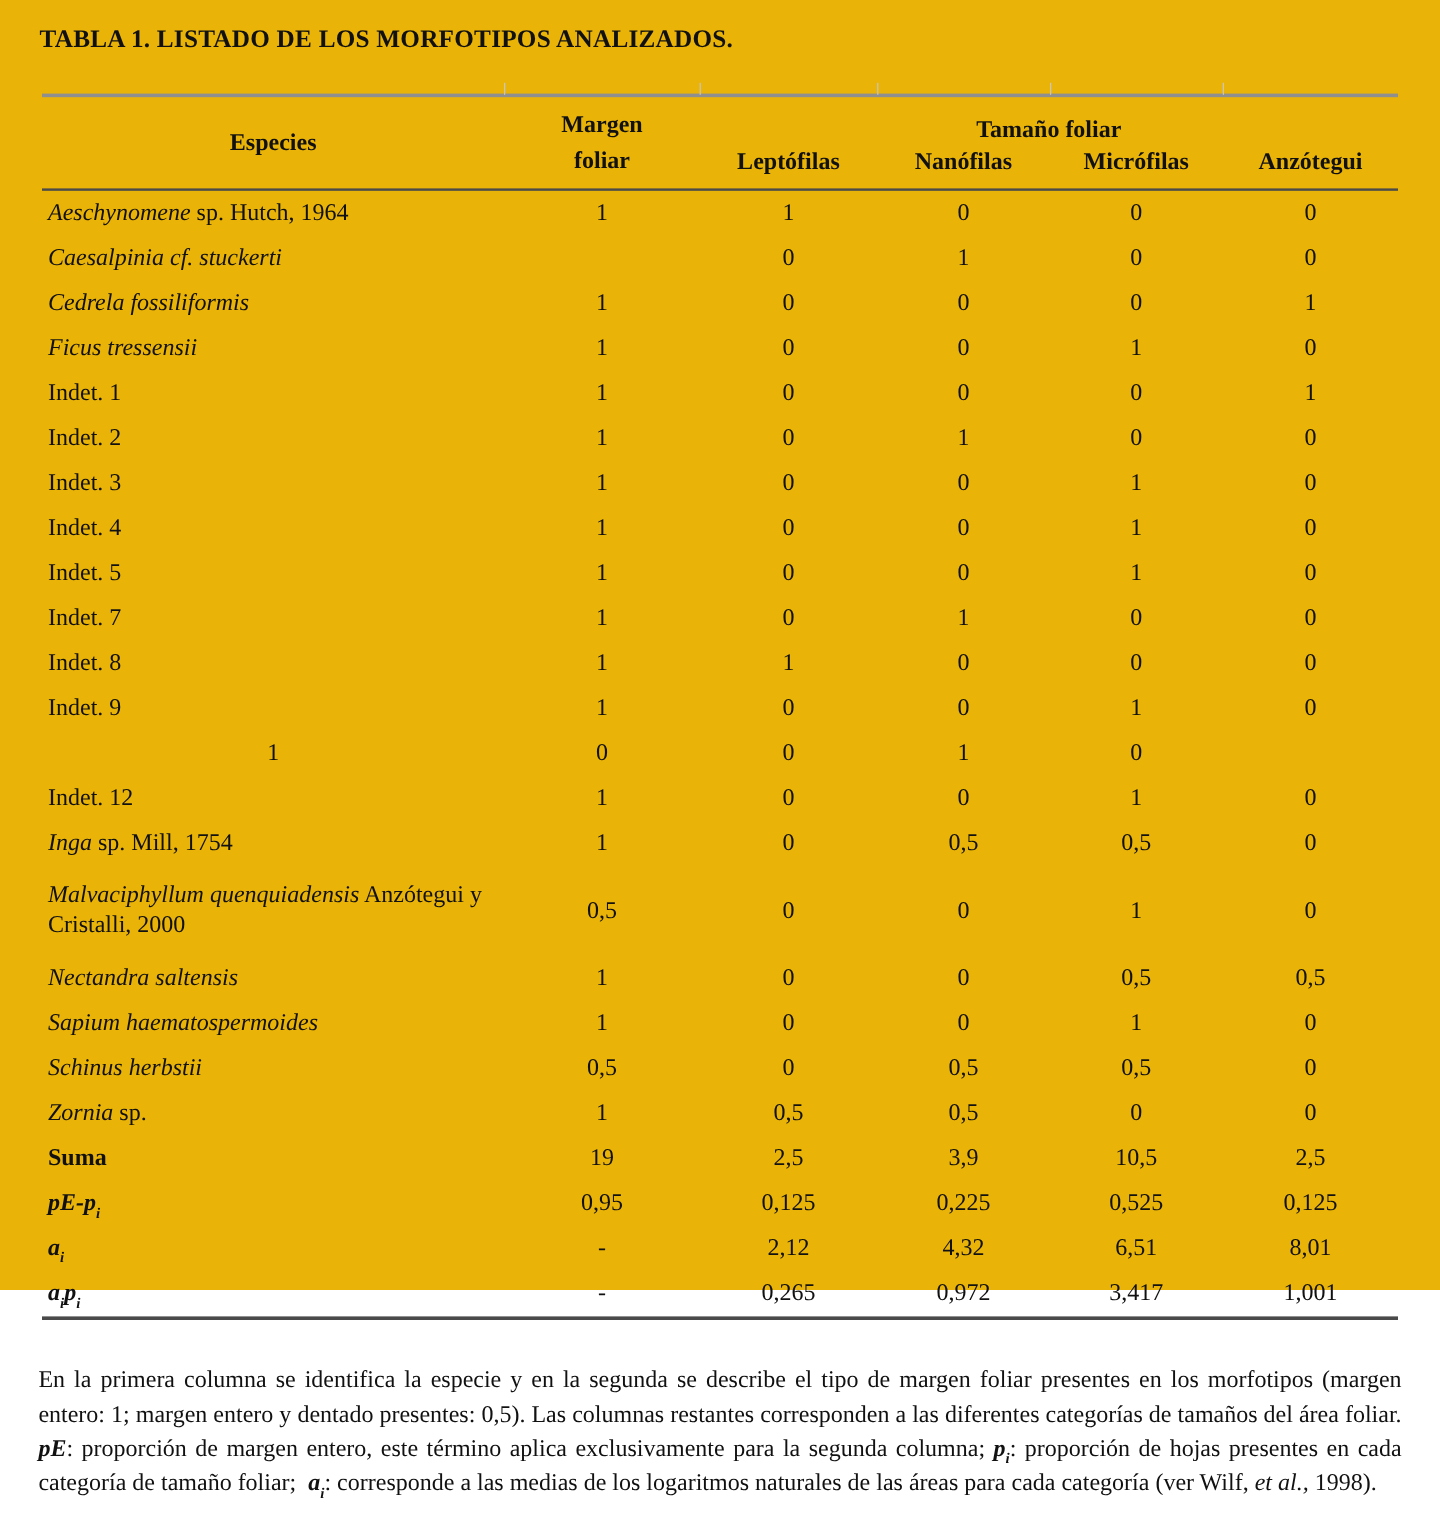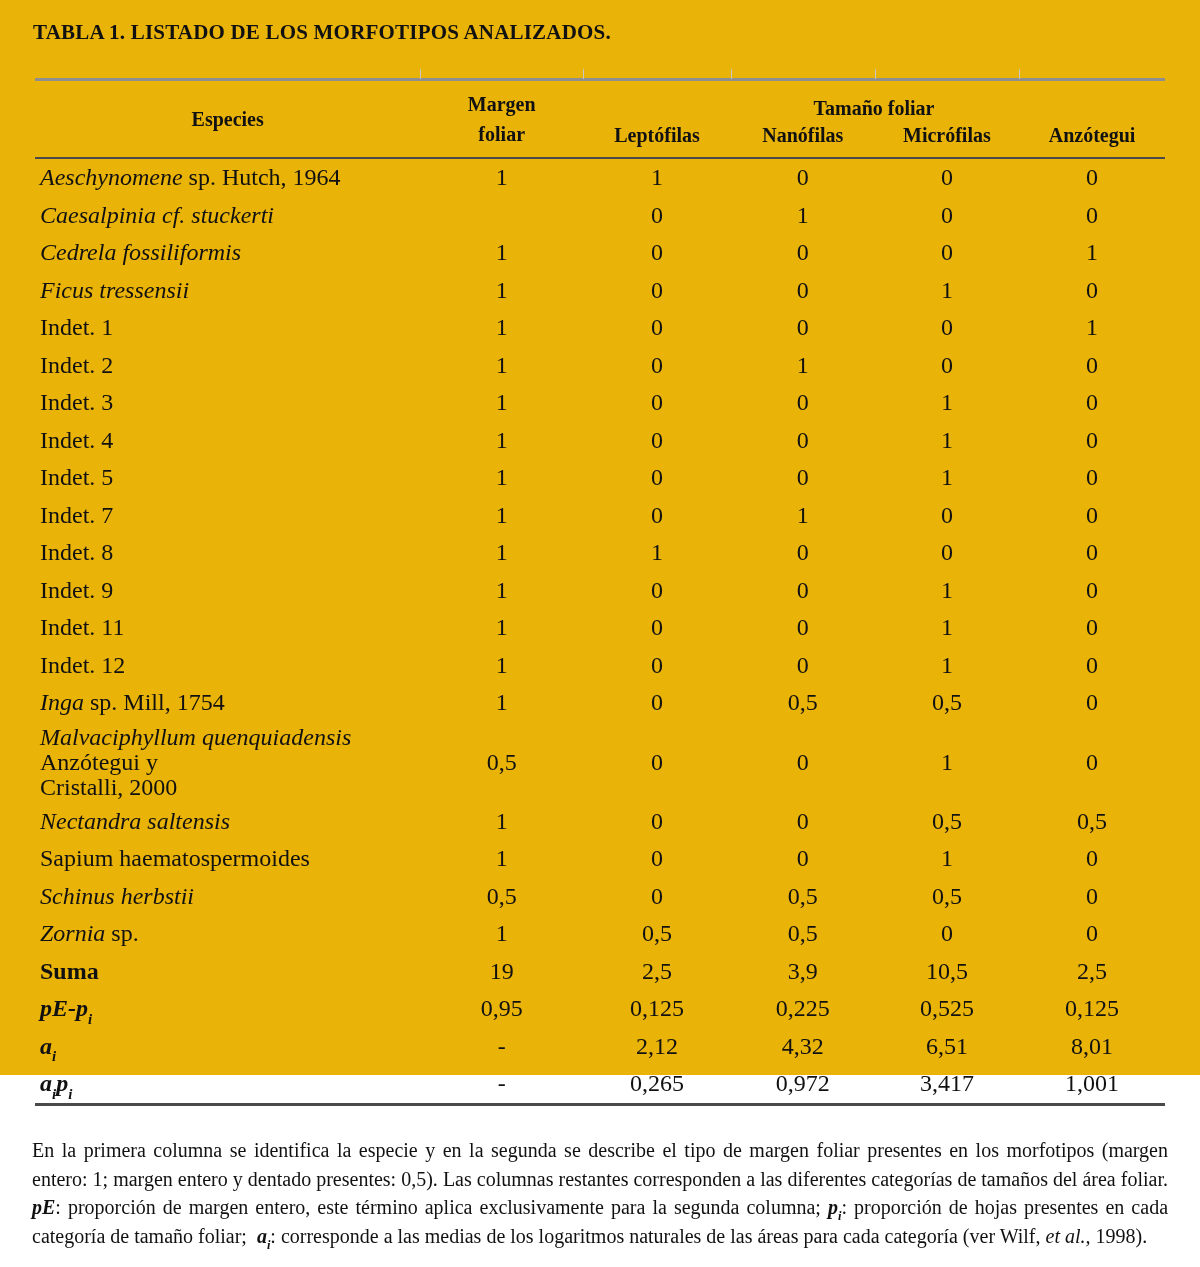--- a/index.html
+++ b/index.html
@@ -41,21 +41,21 @@
   .th.s3 { grid-column: 5; } .th.s4 { grid-column: 6; }
 
   .tick { position: absolute; width: 1px; height: 10px; top: -12px; background: #c6c6c6; }
 
   .tbody { border-bottom: 3px solid #4a4a4a; }
   .row {
     display: grid;
     grid-template-columns: 34.1% 14.4% 13.1% 12.7% 12.8% 12.9%;
     min-height: 37.5px;
     align-items: center;
-    font-size: 24px;
+    font-size: 20px;
   }
   .row.tall { min-height: 75px; }
   .cell.species { text-align: left; padding: 3px 10px 3px 5px; line-height: 25px; }
   .cell.val { text-align: center; }
 
   sub { font-size: 0.62em; line-height: 0; vertical-align: sub; position: relative; top: 0.12em; }
 
   .footnote {
     position: absolute; left: 32px; top: 1136px; width: 1136px;
     font-size: 20px; line-height: 28.5px;
@@ -180,21 +180,20 @@
         </div>
         <div class="row">
           <div class="cell species"><span>Indet. 9</span></div>
           <div class="cell val">1</div>
           <div class="cell val">0</div>
           <div class="cell val">0</div>
           <div class="cell val">1</div>
           <div class="cell val">0</div>
         </div>
         <div class="row">
-          <div class="cell species"><span>Indet. 11</span></div>
           <div class="cell val">1</div>
           <div class="cell val">0</div>
           <div class="cell val">0</div>
           <div class="cell val">1</div>
           <div class="cell val">0</div>
         </div>
         <div class="row">
           <div class="cell species"><span>Indet. 12</span></div>
           <div class="cell val">1</div>
           <div class="cell val">0</div>
@@ -220,21 +219,21 @@
         </div>
         <div class="row">
           <div class="cell species"><span style="font-style: italic;">Nectandra saltensis</span></div>
           <div class="cell val">1</div>
           <div class="cell val">0</div>
           <div class="cell val">0</div>
           <div class="cell val">0,5</div>
           <div class="cell val">0,5</div>
         </div>
         <div class="row">
-          <div class="cell species"><span style="">Sapium haematospermoides</span></div>
+          <div class="cell species"><span style="font-style: italic;">Sapium haematospermoides</span></div>
           <div class="cell val">1</div>
           <div class="cell val">0</div>
           <div class="cell val">0</div>
           <div class="cell val">1</div>
           <div class="cell val">0</div>
         </div>
         <div class="row">
           <div class="cell species"><span style="font-style: italic;">Schinus herbstii</span></div>
           <div class="cell val">0,5</div>
           <div class="cell val">0</div>

